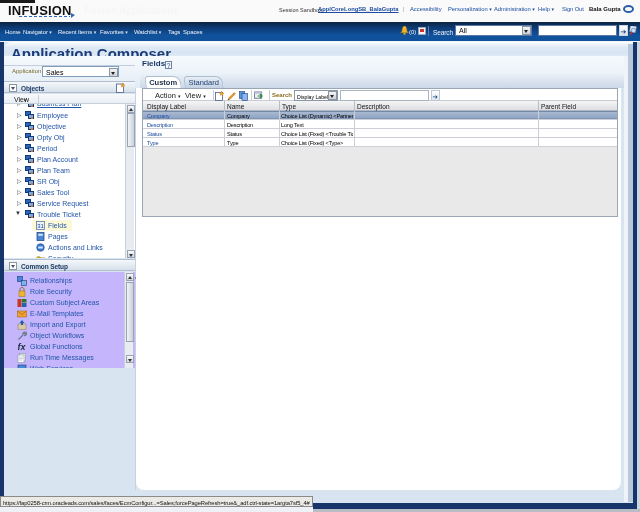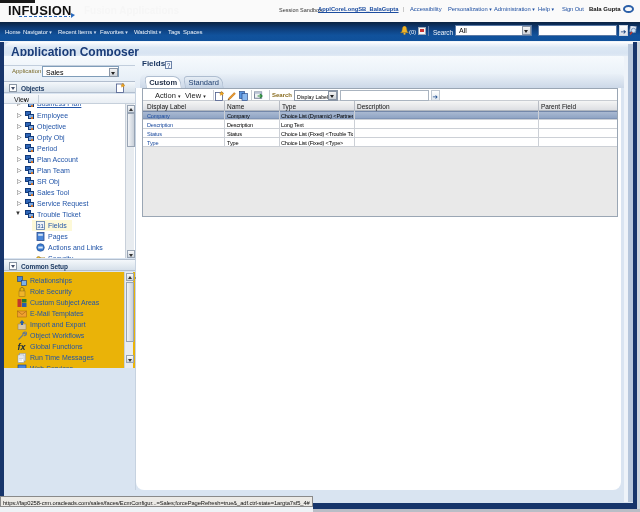--- a/index.html
+++ b/index.html
@@ -44,21 +44,21 @@
 
 #frame { left:0; top:42px; width:640px; height:460px; background:#d9e4f1; }
 #navleft { left:0; top:42px; width:4px; height:468px; background:#17356b; z-index:5; }
 #navright { left:633px; top:42px; width:4px; height:468px; background:#17356b; z-index:5; }
 #ringlight { left:624px; top:56px; width:4px; height:446px; background:#eef3f9; z-index:4; }
 #ringmid { left:628px; top:44px; width:5px; height:458px; background:#b7c7dc; z-index:4; }
 #edgeright { left:637px; top:42px; width:3px; height:470px; background:#cdd5df; z-index:5; }
 #titlebar { left:4px; top:42px; width:629px; height:16px;
   background:linear-gradient(#ffffff 0%, #f0f5fb 12%, #dce8f4 35%, #d8e4f2 70%, #e6eef7 100%);
   border-top-left-radius:7px; }
-#titletext { left:11px; top:45px; font-size:12px; font-weight:bold; color:#1a3c78; }
+#titletext { left:11px; top:45px; font-size:15px; font-weight:bold; color:#1a3c78; }
 #band { left:4px; top:56px; width:625px; height:32px;
   background:linear-gradient(#f6fafd, #e2ebf5); border-top-right-radius:7px; }
 
 
 #lp { left:4px; top:58px; width:131px; height:432px; }
 #approw-line { left:0px; top:7px; width:131px; height:1px; background:#c2cedd; }
 #applabel { left:8px; top:10px; font-size:6px; color:#7a6a2a; }
 #appsel { left:38px; top:8px; width:77px; height:11px; background:#fff; border:1px solid #7f9db9; }
 #objhdr, #cshdr { position:absolute; left:0; width:131px; height:12px;
   background:linear-gradient(#f4f8fb,#d6e0ea); border-top:1px solid #b2bece; border-bottom:1px solid #b2bece; }
@@ -79,21 +79,21 @@
 .cube i { position:absolute; left:3px; top:3px; width:5.5px; height:5.5px; background:#7fa8dd; border:0.5px solid #123a7a; }
 .cube u { position:absolute; left:6px; top:6px; width:2px; height:2px; background:#e07820; border-radius:0.5px; }
 .tlabel { position:absolute; left:33px; top:1.5px; font-size:7px; color:#2255a8; white-space:nowrap; }
 .child .tlabel { left:44px; }
 .childico { position:absolute; left:32px; top:0.5px; width:9px; height:9px; }
 #treesb { left:121px; top:46px; width:9px; height:154px; background:#e8ecf0; border-left:1px solid #c8d0da; }
 .sbbtn { position:absolute; left:0.5px; width:8px; height:8px; background:linear-gradient(#fafbfc,#cfd6de); border:1px solid #98a4b4; }
 .sbbtn.up:after { content:""; position:absolute; left:1.2px; top:2px; border-left:2.5px solid transparent; border-right:2.5px solid transparent; border-bottom:3.5px solid #333; }
 .sbbtn.dn:after { content:""; position:absolute; left:1.2px; top:2.5px; border-left:2.5px solid transparent; border-right:2.5px solid transparent; border-top:3.5px solid #333; }
 .sbthumb { position:absolute; left:0.5px; width:8px; background:linear-gradient(90deg,#f2f4f7,#c9d0d9); border:1px solid #98a4b4; }
-#csbox { left:0; top:214px; width:131px; height:96px; background:#eab308; overflow:hidden;text-decoration:underline; }
+#csbox { left:0; top:214px; width:131px; height:96px; background:#c4b5fd; overflow:hidden;text-decoration:underline; }
 .csrow { position:absolute; left:0; width:118px; height:11px; }
 .csico { position:absolute; left:13px; top:0.5px; width:10px; height:10px; }
 .cslabel { position:absolute; left:26px; top:2px; font-size:7px; color:#2255a8; white-space:nowrap; }
 #cssb { left:120px; top:214px; width:9px; height:96px; background:#e8ecf0; border-left:1px solid #c8d0da; }
 #splitarrow { left:130.5px; top:217px; width:0; height:0; border-top:3px solid transparent; border-bottom:3px solid transparent; border-right:4px solid #222; }
 
 
 #mp { left:136px; top:56px; width:490px; height:434px; }
 #mpwhite { left:0; top:32px; width:485px; height:402px; background:#fff; border-bottom-left-radius:8px; border-bottom-right-radius:8px; }
 #mpband { left:4px; top:18px; width:485px; height:14px; background:linear-gradient(#e9f0f7, #ccd8e8); border-radius:6px 6px 0 0; }

